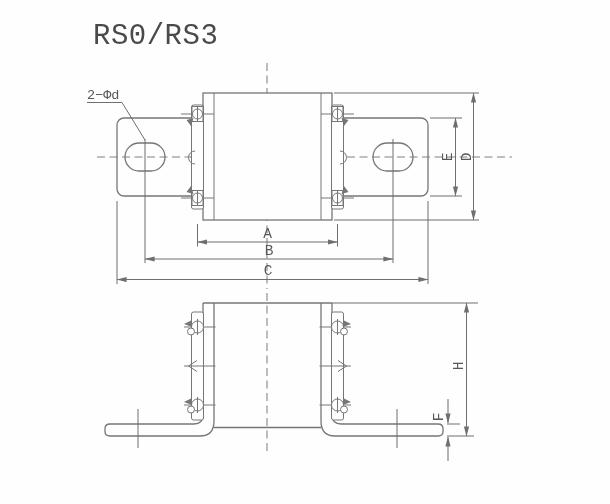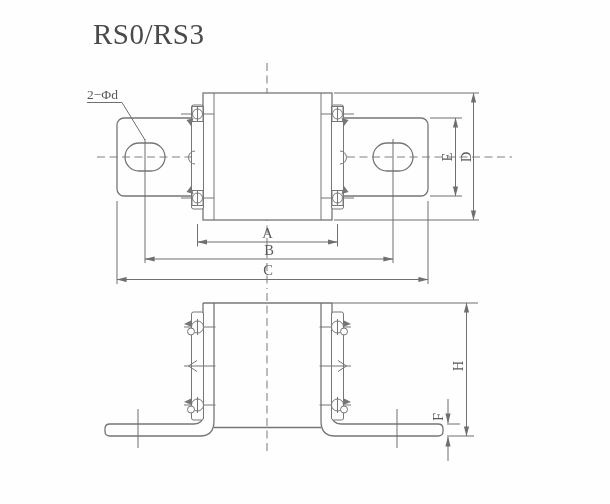--- a/index.html
+++ b/index.html
@@ -1,17 +1,17 @@
 <!DOCTYPE html>
 <html><head>
 <meta charset="utf-8">
 <style>
   html,body{margin:0;padding:0;background:#ffffff;}
   .stage{position:relative;width:610px;height:504px;background:#fefefe;overflow:hidden;
-         font-family:Liberation Serif, serif;}
+         font-family:Liberation Mono, monospace;}
   svg{display:block;}
   .ln{stroke:#767676;fill:none;stroke-width:1.3;}
   .thin{stroke-width:1;}
   .dim{stroke:#6f6f6f;fill:none;stroke-width:1;}
   .cl{stroke:#808080;fill:none;stroke-width:1.05;stroke-dasharray:8 4.5;}
   .bgfill{fill:#fefefe;}
   .nofill{fill:none;}
   .tri{fill:#767676;stroke:none;}
   text.dimlbl{font-size:14.5px;fill:#585858;}
   text.small{font-size:13.5px;fill:#585858;}

